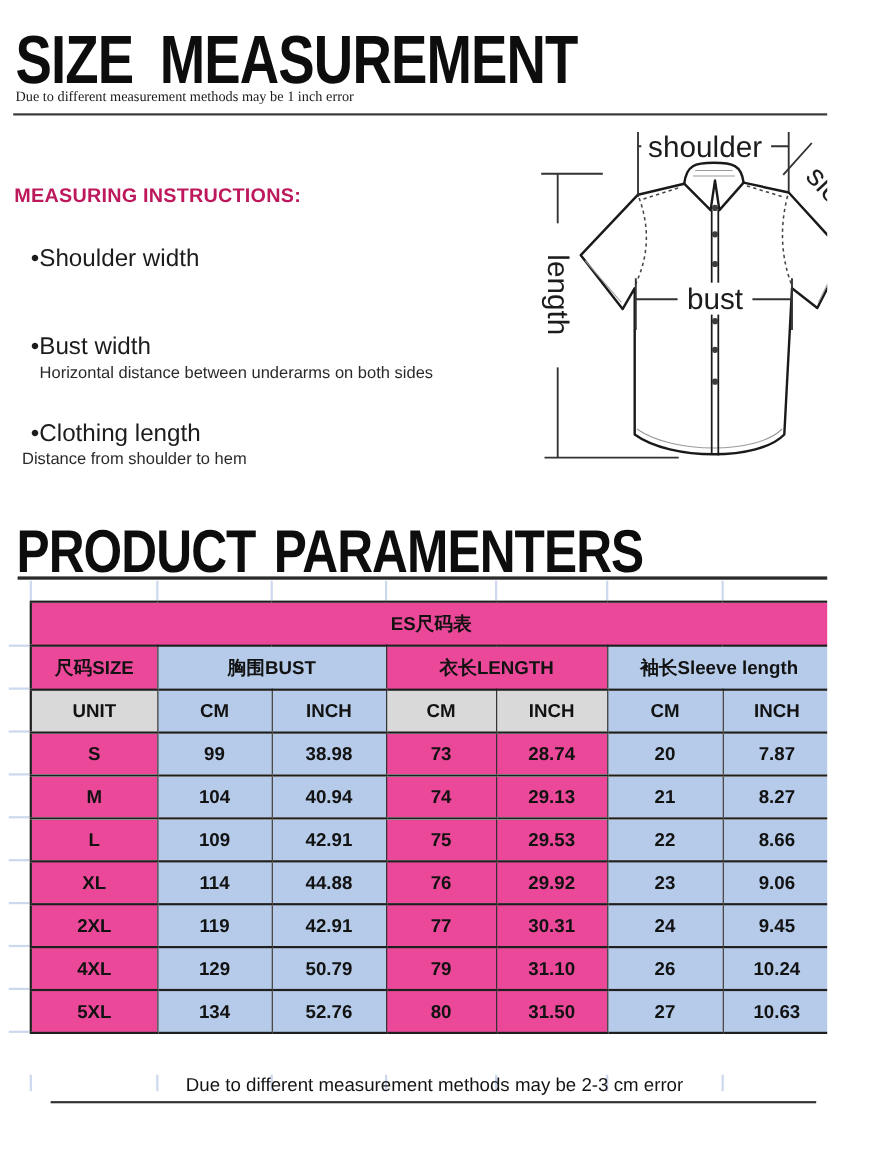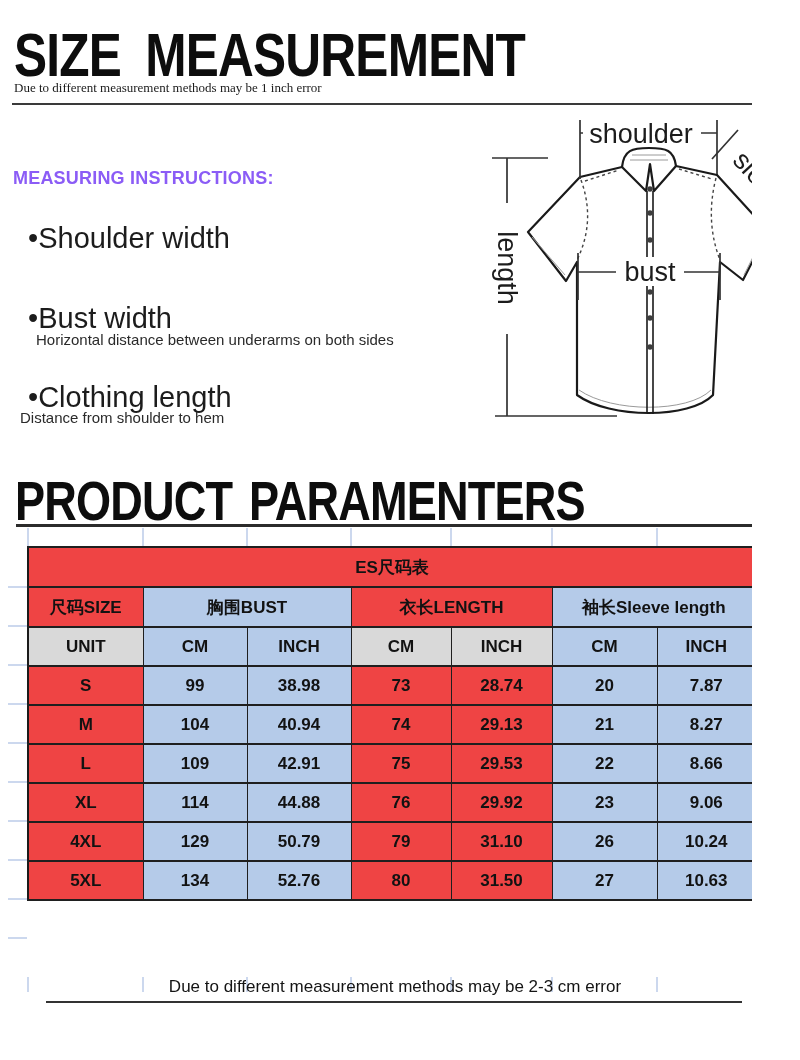--- a/index.html
+++ b/index.html
@@ -9,36 +9,36 @@
 
   
   .big-title{font-weight:bold;font-size:62px;line-height:1;letter-spacing:-1px;word-spacing:14px;
              transform:scaleX(0.80);transform-origin:left top;white-space:nowrap;color:#0d0d0d;}
   .sub-note{font-family:"Liberation Serif",serif;font-size:13px;color:#1a1a1a;white-space:nowrap;}
   .product-title{font-weight:bold;font-size:55px;line-height:1;letter-spacing:-1px;word-spacing:6px;
              transform:scaleX(0.82);transform-origin:left top;white-space:nowrap;color:#0d0d0d;}
   .rule{background:#3a3a3a;}
 
   
-  .instr-head{font-weight:bold;font-size:18px;letter-spacing:0.2px;color:#8b5cf6;white-space:nowrap;}
-  .term{font-size:29px;color:#1c1c1c;white-space:nowrap;}
+  .instr-head{font-weight:bold;font-size:18px;letter-spacing:0.2px;color:#be185d;white-space:nowrap;}
+  .term{font-size:22px;color:#1c1c1c;white-space:nowrap;}
   .desc{font-size:15px;color:#2a2a2a;white-space:nowrap;}
 
   
   table.size-table{border-collapse:collapse;table-layout:fixed;width:728px;
                    font-family:"Liberation Sans",sans-serif;}
   table.size-table td{border-left:1.5px solid #1f1f1f;border-right:1.5px solid #1f1f1f;
       border-top:2px solid #1f1f1f;border-bottom:2px solid #1f1f1f;
       text-align:center;vertical-align:middle;font-weight:bold;font-size:17px;color:#121212;
       overflow:hidden;white-space:nowrap;padding:0;}
   table.size-table{border:2px solid #1b1b1b;}
   tr.r-title td{font-size:17px;}
   .c-blue{background:#b5cbe9;}
   .c-gray{background:#d9d9d9;}
-  .c-white{background:#ef4444;margin-top:36px;}
+  .c-white{background:#ec4899;margin-top:36px;}
 
   
   .gt{position:absolute;background-repeat:no-repeat;}
 
   .footer-note{font-size:17px;color:#141414;white-space:nowrap;}
 
   
   svg text{font-family:"Liberation Sans",sans-serif;}
 </style>
 </head>
@@ -190,20 +190,29 @@
     <tr style="height:39px">
       <td class="c-white">XL</td>
       <td class="c-blue">114</td>
       <td class="c-blue">44.88</td>
       <td class="c-white">76</td>
       <td class="c-white">29.92</td>
       <td class="c-blue">23</td>
       <td class="c-blue">9.06</td>
     </tr>
     <tr style="height:39px">
+      <td class="c-white">2XL</td>
+      <td class="c-blue">119</td>
+      <td class="c-blue">42.91</td>
+      <td class="c-white">77</td>
+      <td class="c-white">30.31</td>
+      <td class="c-blue">24</td>
+      <td class="c-blue">9.45</td>
+    </tr>
+    <tr style="height:39px">
       <td class="c-white">4XL</td>
       <td class="c-blue">129</td>
       <td class="c-blue">50.79</td>
       <td class="c-white">79</td>
       <td class="c-white">31.10</td>
       <td class="c-blue">26</td>
       <td class="c-blue">10.24</td>
     </tr>
     <tr style="height:39px">
       <td class="c-white">5XL</td>

